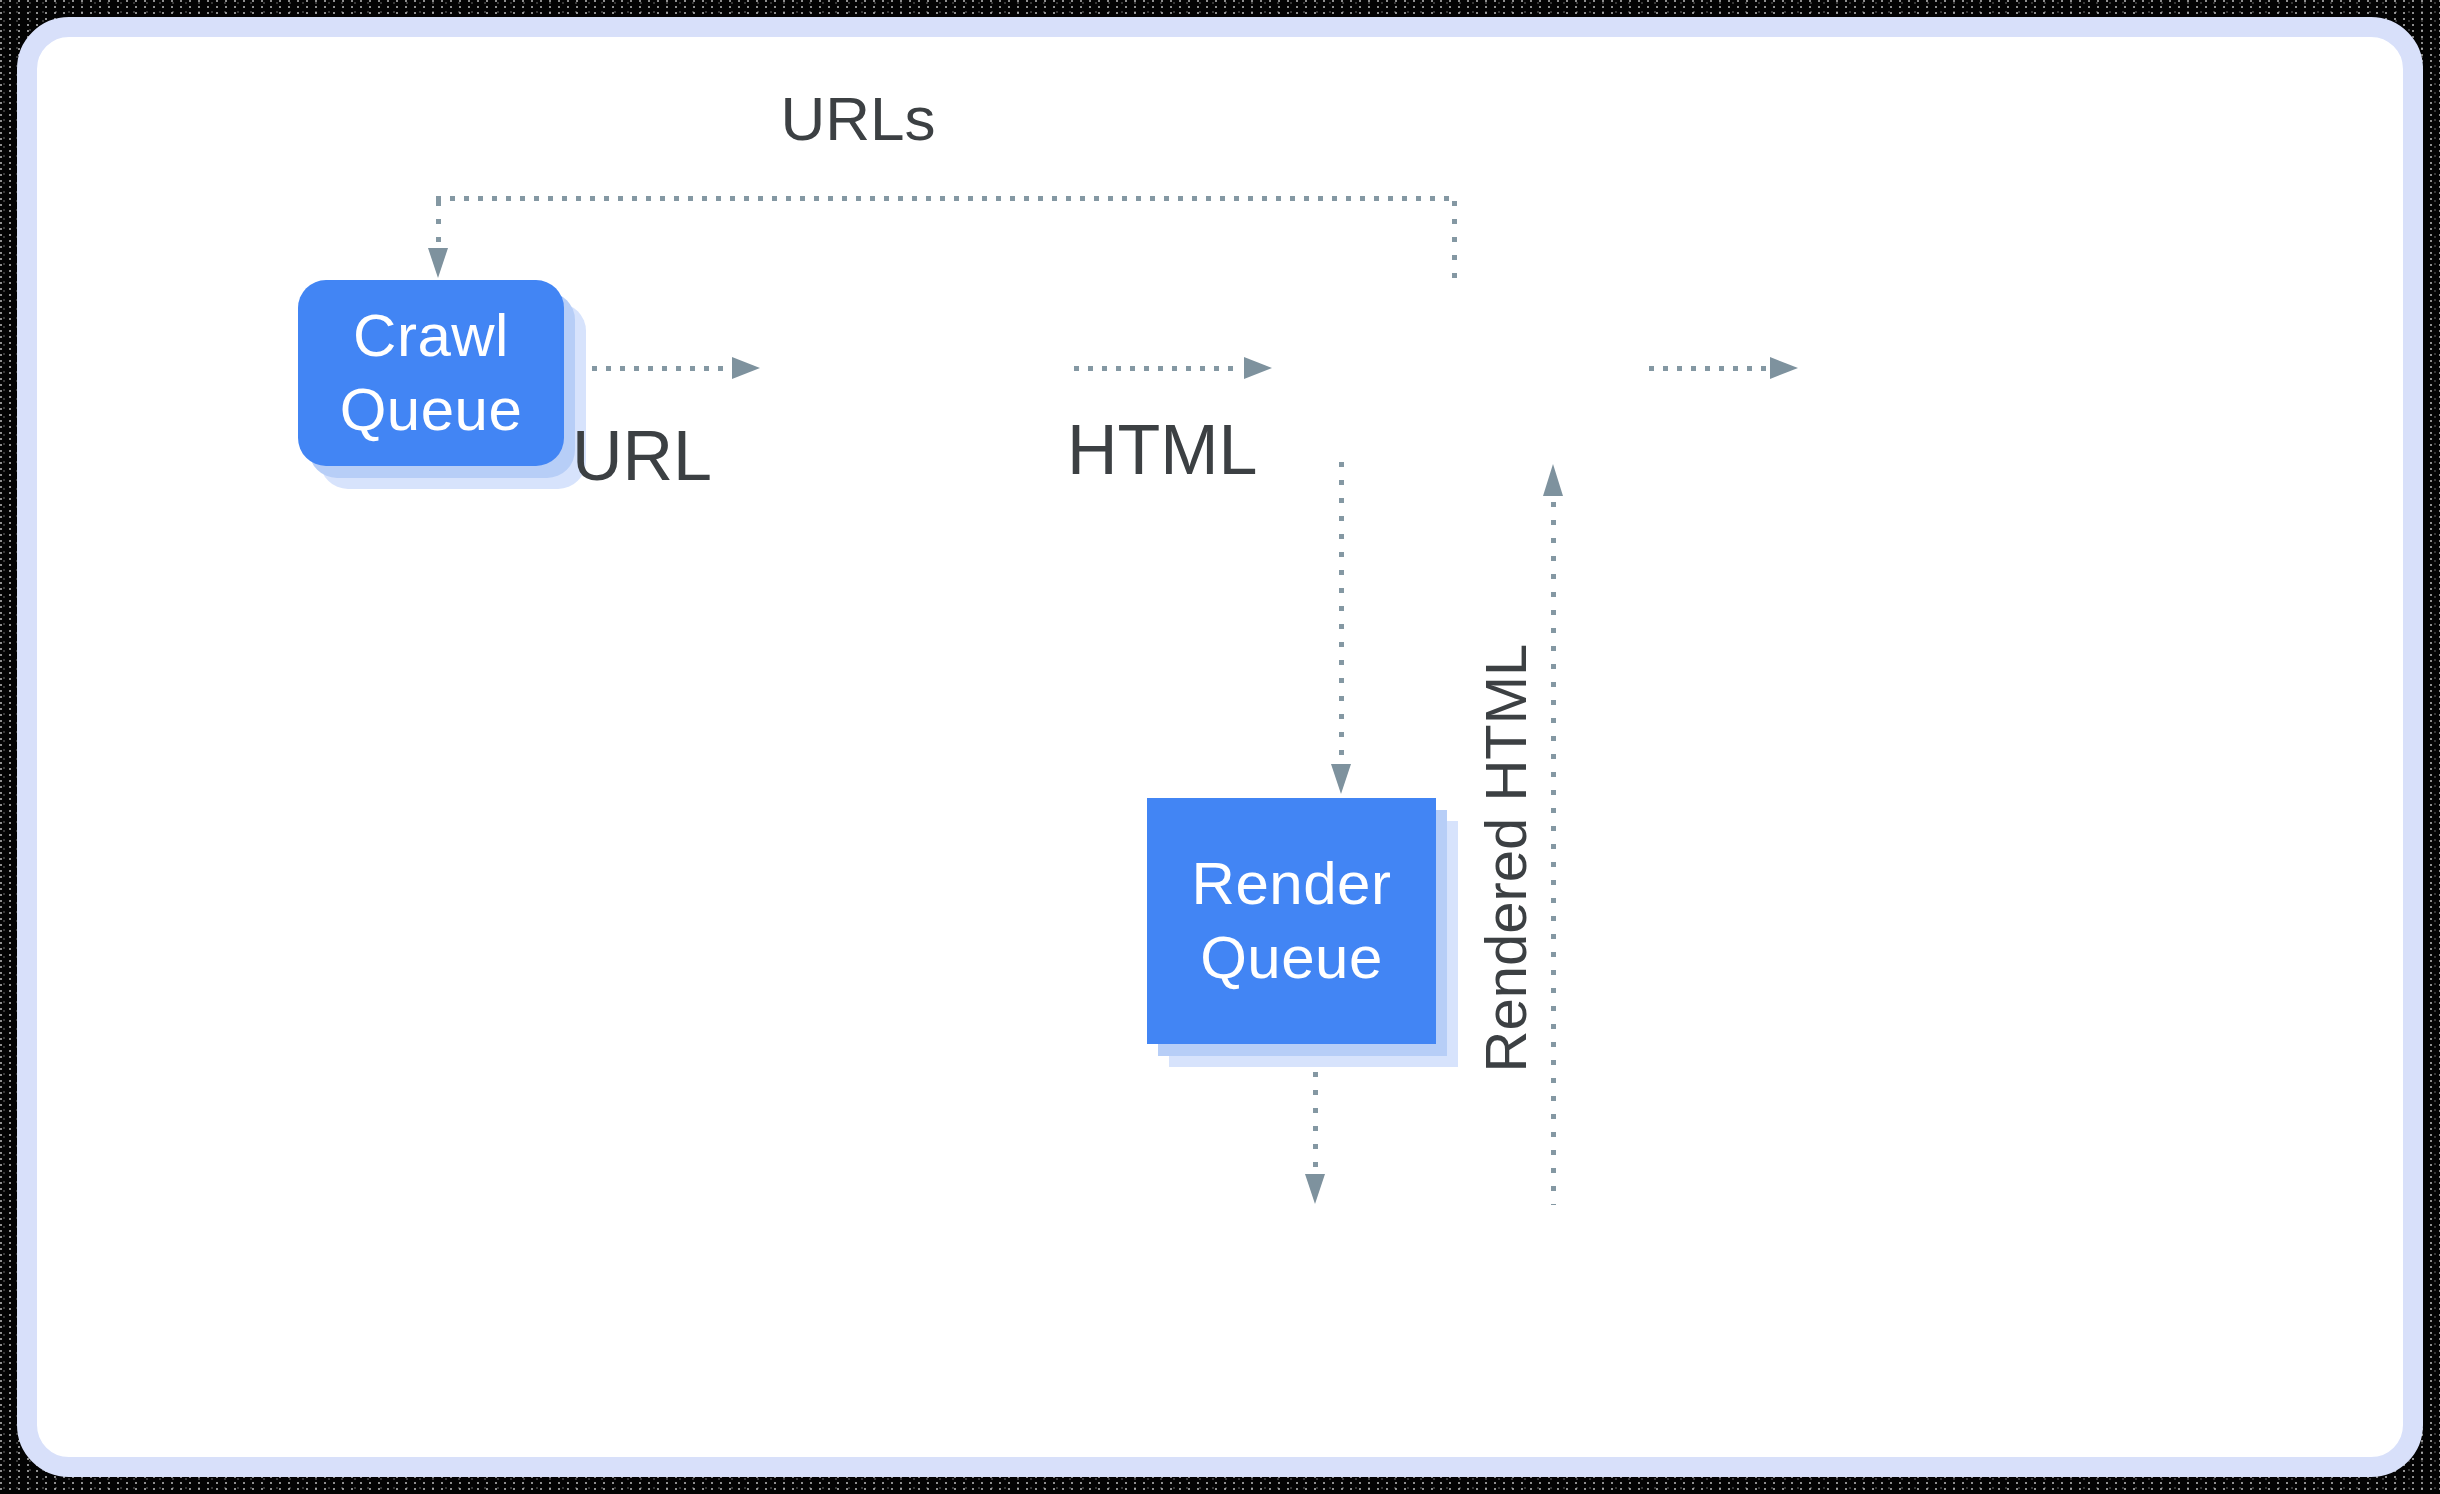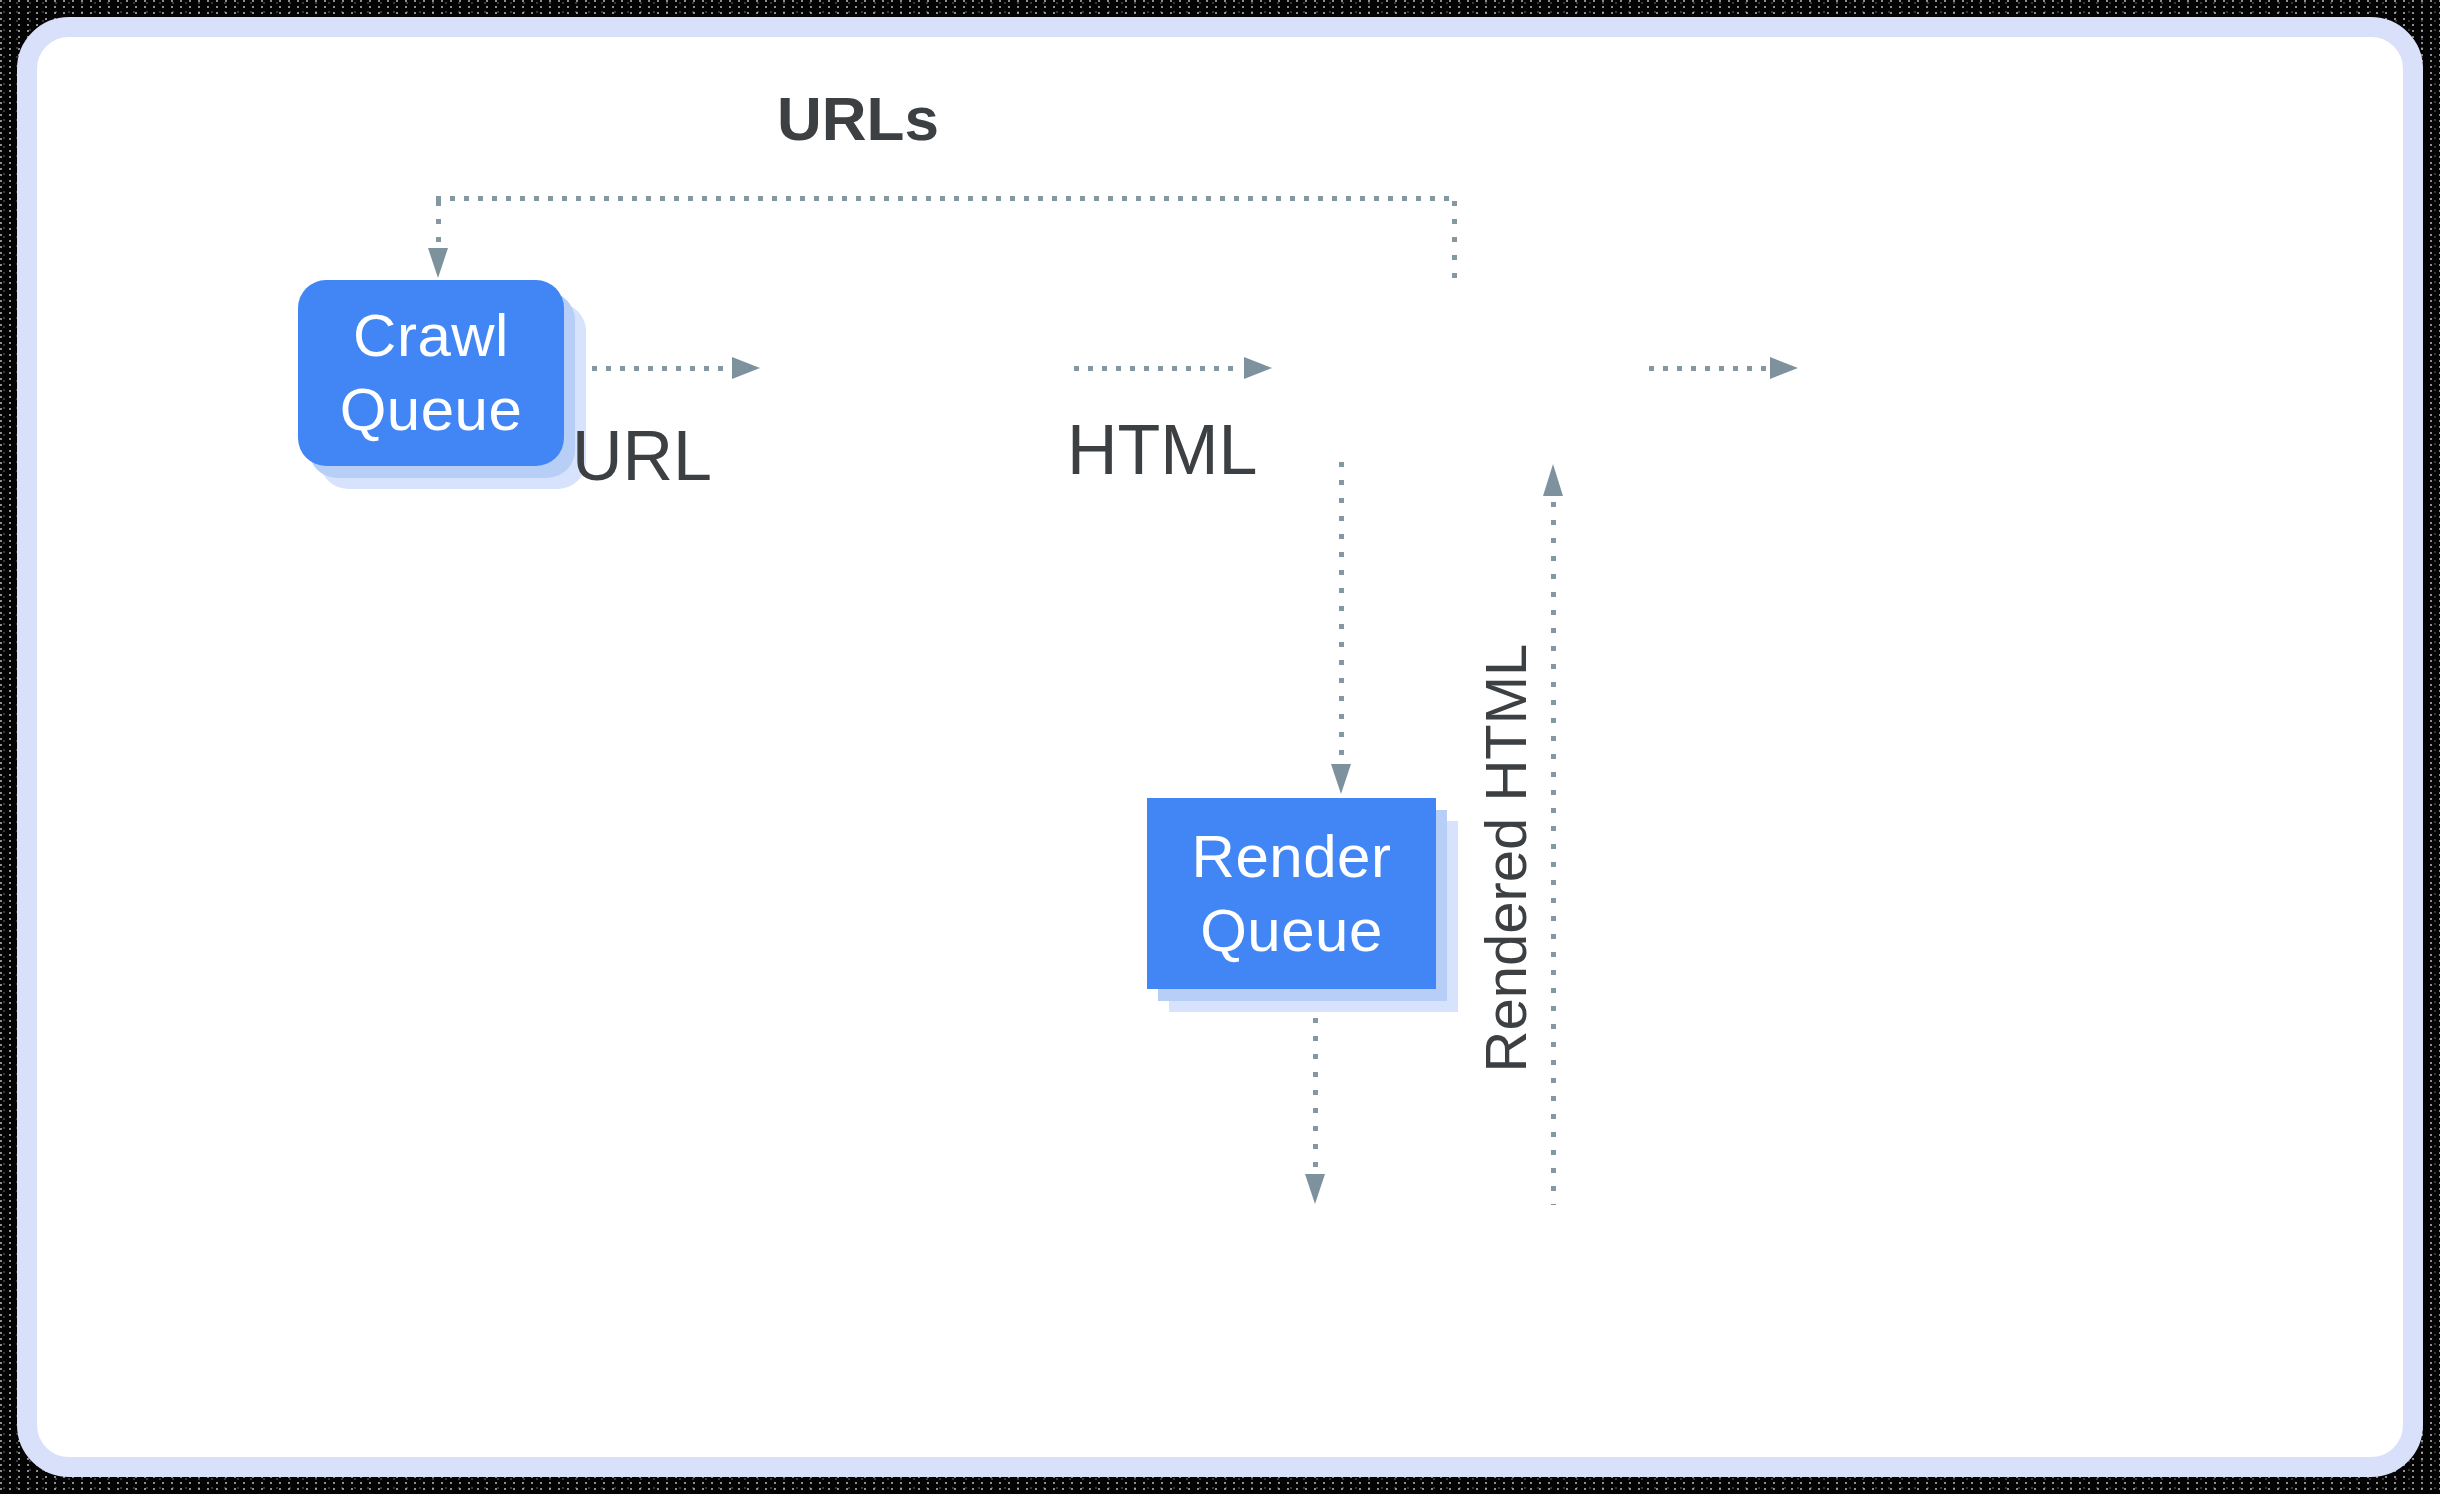--- a/index.html
+++ b/index.html
@@ -32,21 +32,21 @@
   .node-label{
     color:var(--node-text); font-size:60px; line-height:74px;
     text-align:center; white-space:pre-line; letter-spacing:.5px;
   }
   .edge-label{
     position:absolute; color:var(--ink); font-size:70px; line-height:60px;
     text-align:left; width:200px;
   }
   .title-label{
     position:absolute; color:var(--ink); font-size:62px; line-height:62px;
-    text-align:center; width:220px;font-weight:bold;
+    text-align:center; width:220px;
   }
   .vlabel{
     position:absolute; color:var(--ink); font-size:58px; white-space:nowrap;
     transform:translate(-50%,-50%) rotate(-90deg); transform-origin:center;
   }
   .h-line{
     position:absolute; height:5px;
     background:repeating-linear-gradient(to right, var(--dot) 0 5px, transparent 5px 14px);
   }
   .v-line{
@@ -88,21 +88,21 @@
   <div class="ah ah-up" style="left:1543px; top:464px;"></div>
 
   <div class="node shadowed" style="left:298px; top:280px; width:266px; height:186px;border-radius:28px;">
     <span class="node-label">Crawl
 Queue</span>
   </div>
 
 
 
 
-  <div class="node shadowed" style="left:1147px; top:798px; width:289px; height:191px;justify-content:center;">
+  <div class="node shadowed" style="left:1147px; top:798px; width:289px; height:246px;justify-content:center;">
     <span class="node-label">Render
 Queue</span>
   </div>
 
 
   <div class="title-label" style="left:748px; top:88px;">URLs</div>
   <div class="edge-label" style="left:572px; top:426px;">URL</div>
   <div class="edge-label" style="left:1067px; top:420px;">HTML</div>
   <div class="vlabel" style="left:1505px; top:858px;">Rendered HTML</div>
 </div>

